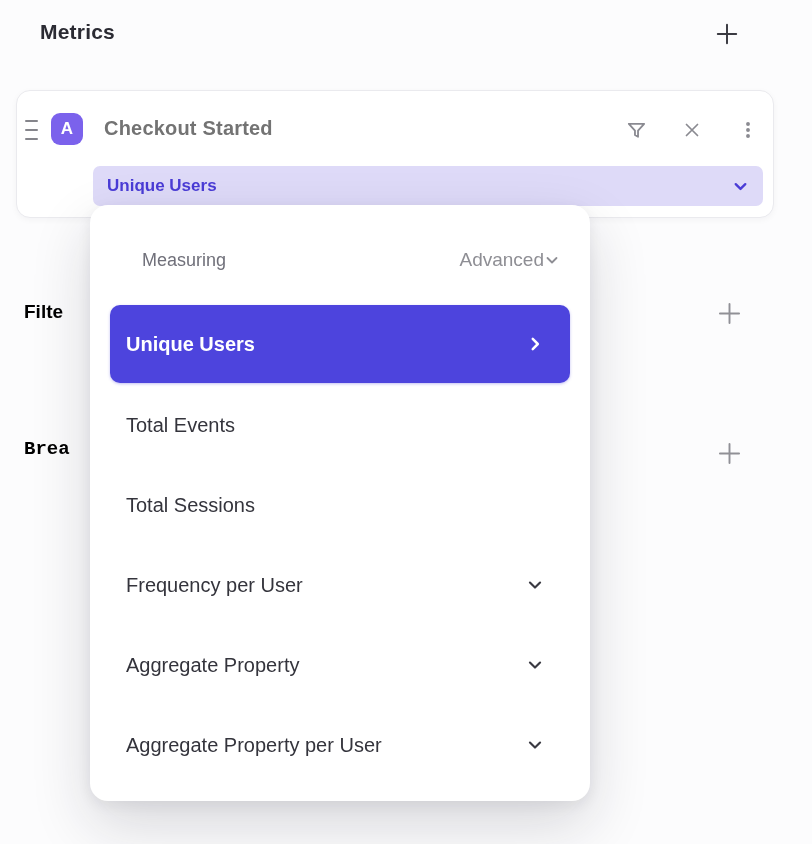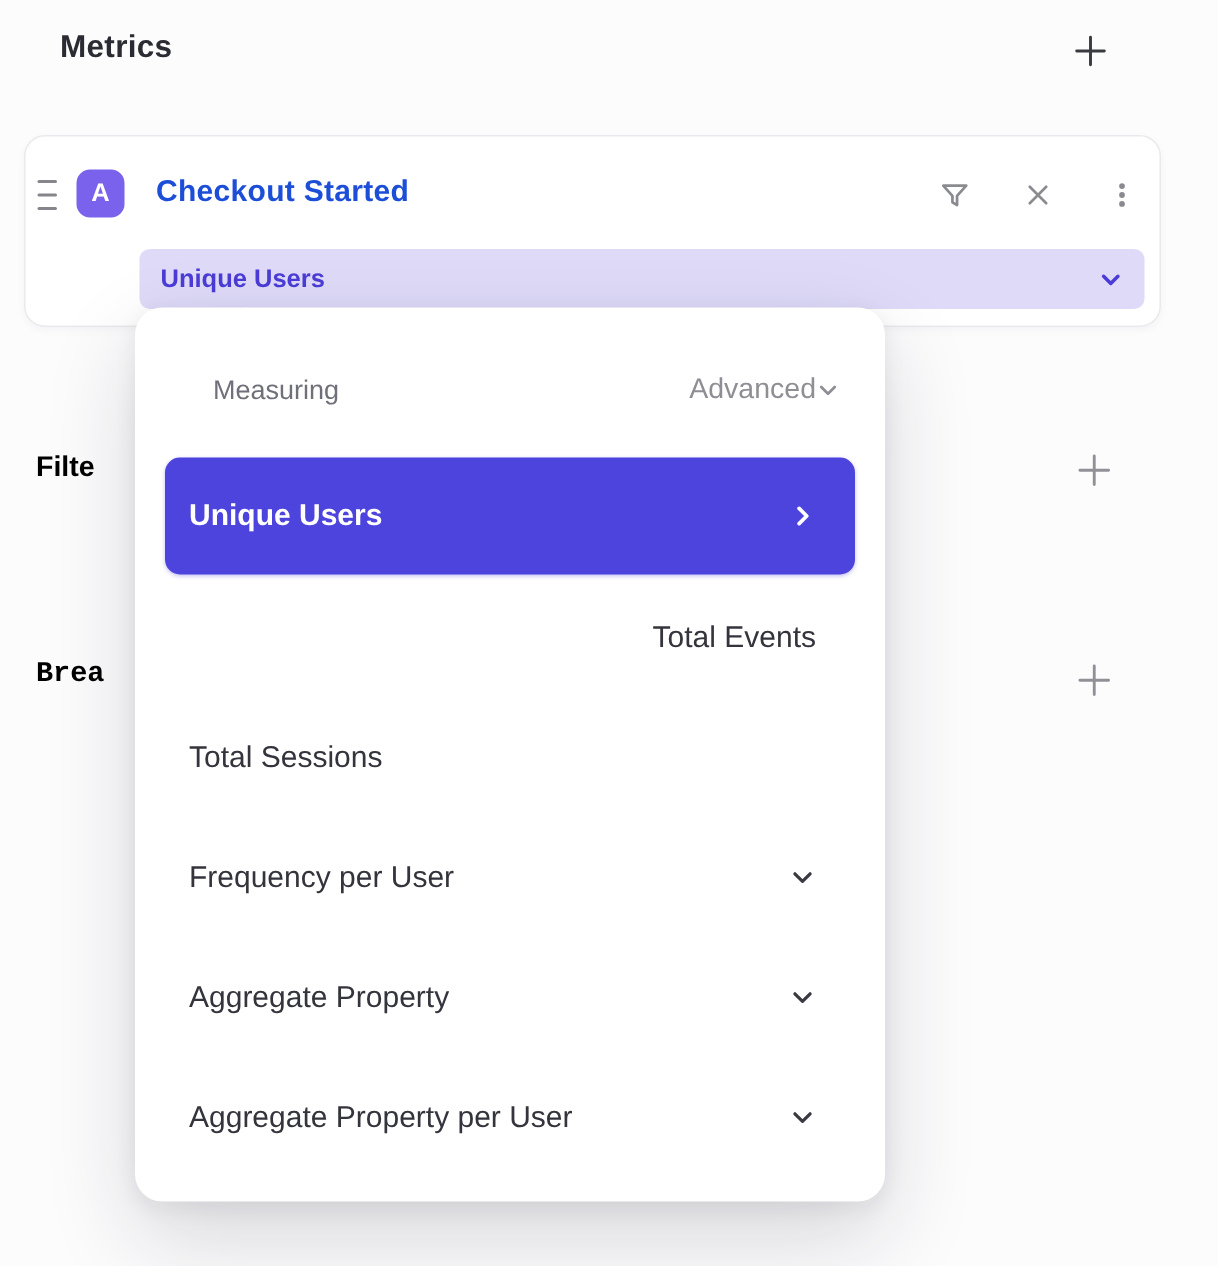--- a/index.html
+++ b/index.html
@@ -50,21 +50,21 @@
   .drag-handle span { display: block; width: 13px; height: 2.4px; background: #85858B; border-radius: 1px; }
   .series-badge {
     position: absolute; left: 34px; top: 22px;
     width: 32px; height: 32px;
     background: #7B62EC; border-radius: 9px;
     color: #ffffff; font-size: 17px; font-weight: 700;
     display: flex; align-items: center; justify-content: center;
   }
   .event-name {
     position: absolute; left: 87px; top: 26px;
-    font-size: 20px; font-weight: 700; color: #1d4ed8;
+    font-size: 20px; font-weight: 700; color: #737373;
     letter-spacing: .2px;
   }
   .card-actions {
     position: absolute; right: 10px; top: 24px;
     display: flex; align-items: center; gap: 26px;
     color: #8A8A91;
   }
   .card-actions .icon-btn { width: 30px; height: 30px; color: #8A8A91; }
 
   .measure-bar {
@@ -122,21 +122,21 @@
     text-align: left;
   }
   .menu-item .chev { margin-left: auto; display: flex; color: #3A3A42; }
   .menu-item.selected {
     top: 100px; height: 78px;
     background: #4D44DD; color: #ffffff;
     font-weight: 700;
     box-shadow: 0 1px 3px rgba(77,68,221,0.35);
   }
   .menu-item.selected .chev { color: #ffffff; }
-  .mi-1 { top: 180px; justify-content: flex-end; }
+  .mi-1 { top: 180px; }
   .mi-2 { top: 260px; }
   .mi-3 { top: 340px; }
   .mi-4 { top: 420px; }
   .mi-5 { top: 500px; }
 
   svg { display: block; }
 </style>
 </head>
 <body>
 

